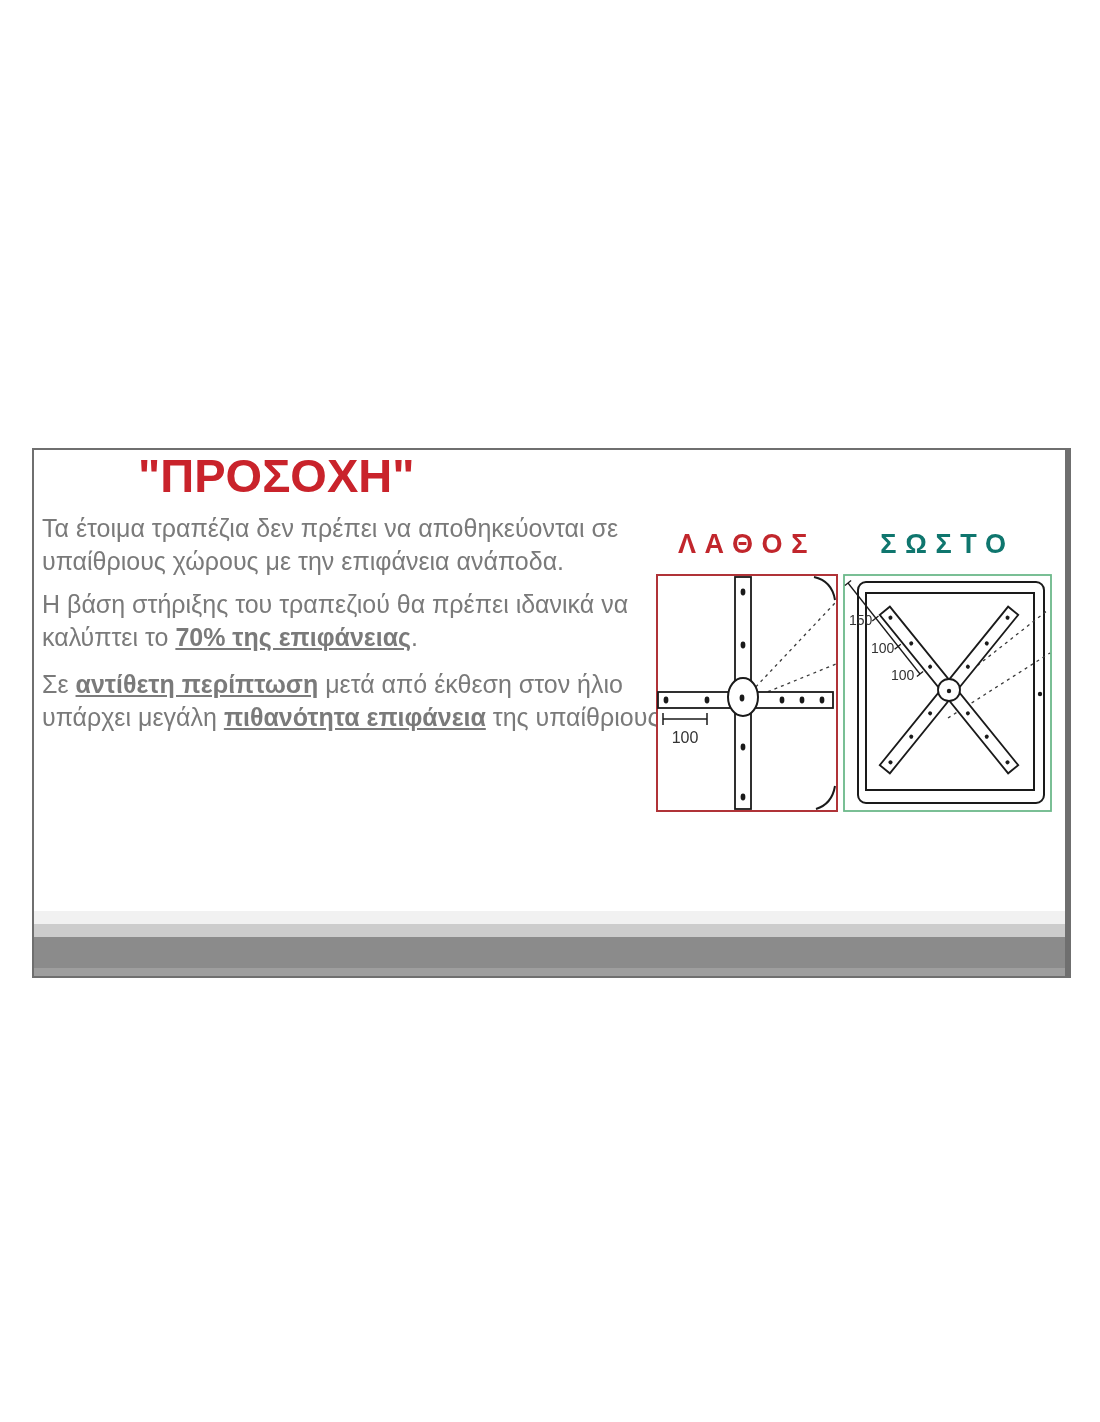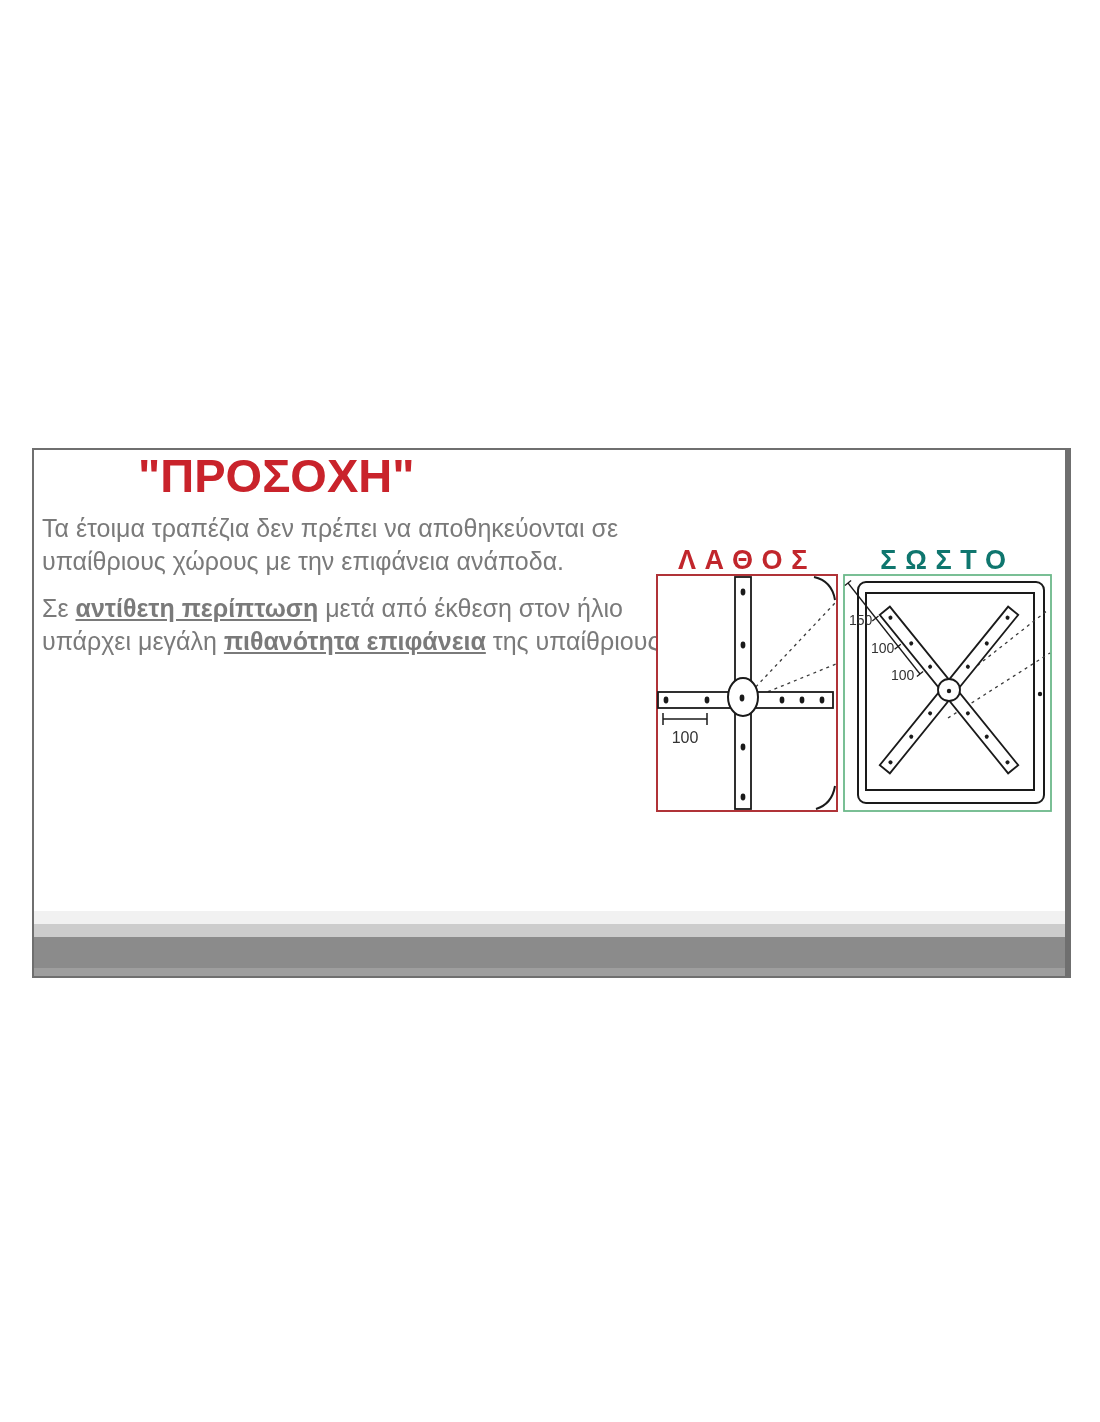--- a/index.html
+++ b/index.html
@@ -29,21 +29,21 @@
   }
   .text-col p{margin:0;}
   .p1{margin-top:8px !important;}
   .p2{margin-top:10px !important;}
   .p3{margin-top:8px !important;}
   .p4{margin-top:10px !important;}
   .p5{margin-top:14px !important;}
   .green-strong{color:#2fa25f;font-weight:bold;}
   .bu{font-weight:bold;text-decoration:underline;}
   .diag-header{
-    position:absolute;top:94px;height:32px;
+    position:absolute;top:78px;height:32px;
     font-size:27px;font-weight:bold;letter-spacing:0.32em;
     text-align:center;line-height:32px;white-space:nowrap;
   }
   .diag-header.wrong{left:622px;width:182px;color:#c1262c;}
   .diag-header.correct{left:809px;width:209px;color:#0f766e;}
   .diag{position:absolute;top:124px;}
   .diag.wrong{left:622px;width:182px;height:238px;}
   .diag.correct{left:809px;width:209px;height:278px;}
   .strips{position:absolute;left:0;bottom:0;width:100%;}
   .strip1{height:13px;background:#f1f1f1;}
@@ -55,20 +55,21 @@
 </head>
 <body>
 
 <div class="page">
   <div class="notice-box">
 
     <div class="title">"ΠΡΟΣΟΧΗ"</div>
 
     <div class="text-col">
       <p class="p2">Τα έτοιμα τραπέζια δεν πρέπει να αποθηκεύονται σε υπαίθριους χώρους με την επιφάνεια ανάποδα.</p>
+      <p class="p4"><span>Η βάση στήριξης του τραπεζιού θα πρέπει ιδανικά να καλύπτει το </span><span class="bu">70% της επιφάνειας</span><span>.</span></p>
       <p class="p5"><span>Σε </span><span class="bu">αντίθετη περίπτωση</span><span> μετά από έκθεση στον ήλιο υπάρχει μεγάλη </span><span class="bu">πιθανότητα επιφάνεια</span><span> της υπαίθριους.</span></p>
     </div>
 
     <div class="diag-header wrong">ΛΑΘΟΣ</div>
     <div class="diag-header correct">ΣΩΣΤΟ</div>
 
     <div class="diag wrong">
       <svg width="182" height="238" viewBox="0 0 182 238" xmlns="http://www.w3.org/2000/svg">
         <rect x="1" y="1" width="180" height="236" fill="#ffffff" stroke="#b03338" stroke-width="2"></rect>
 

